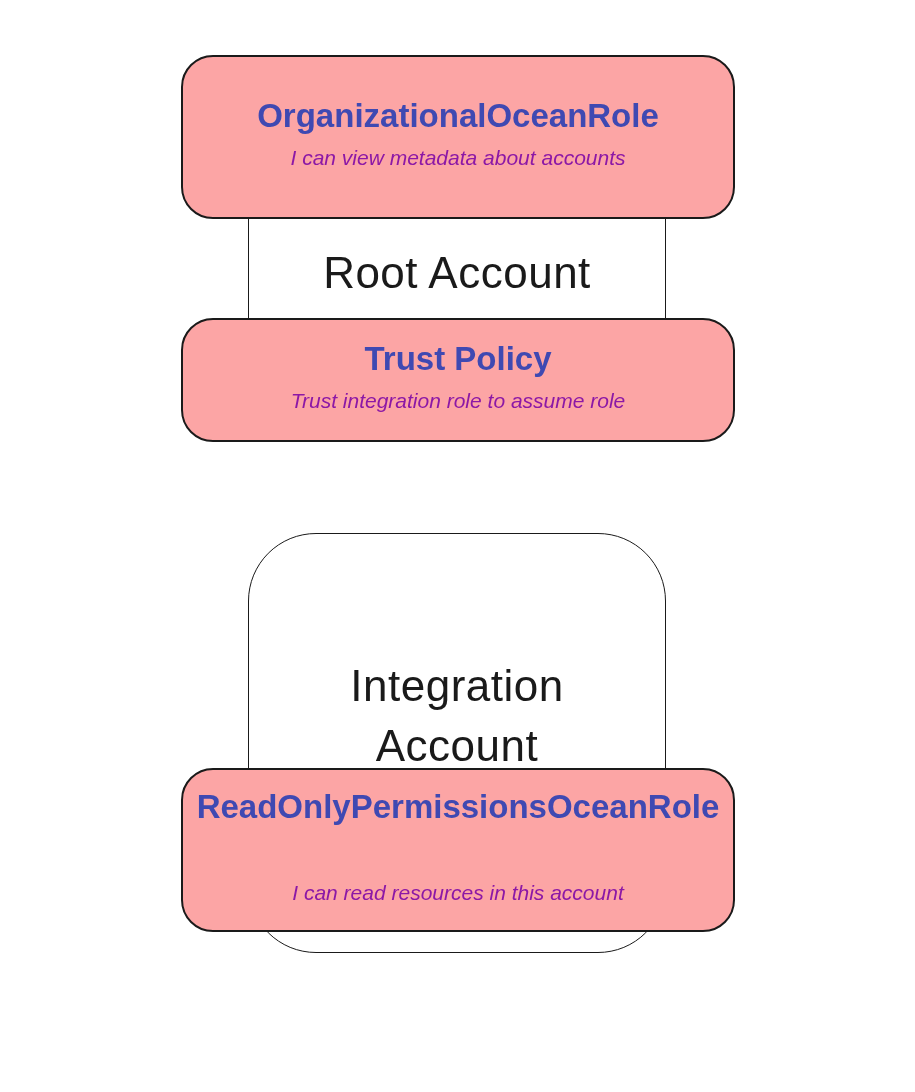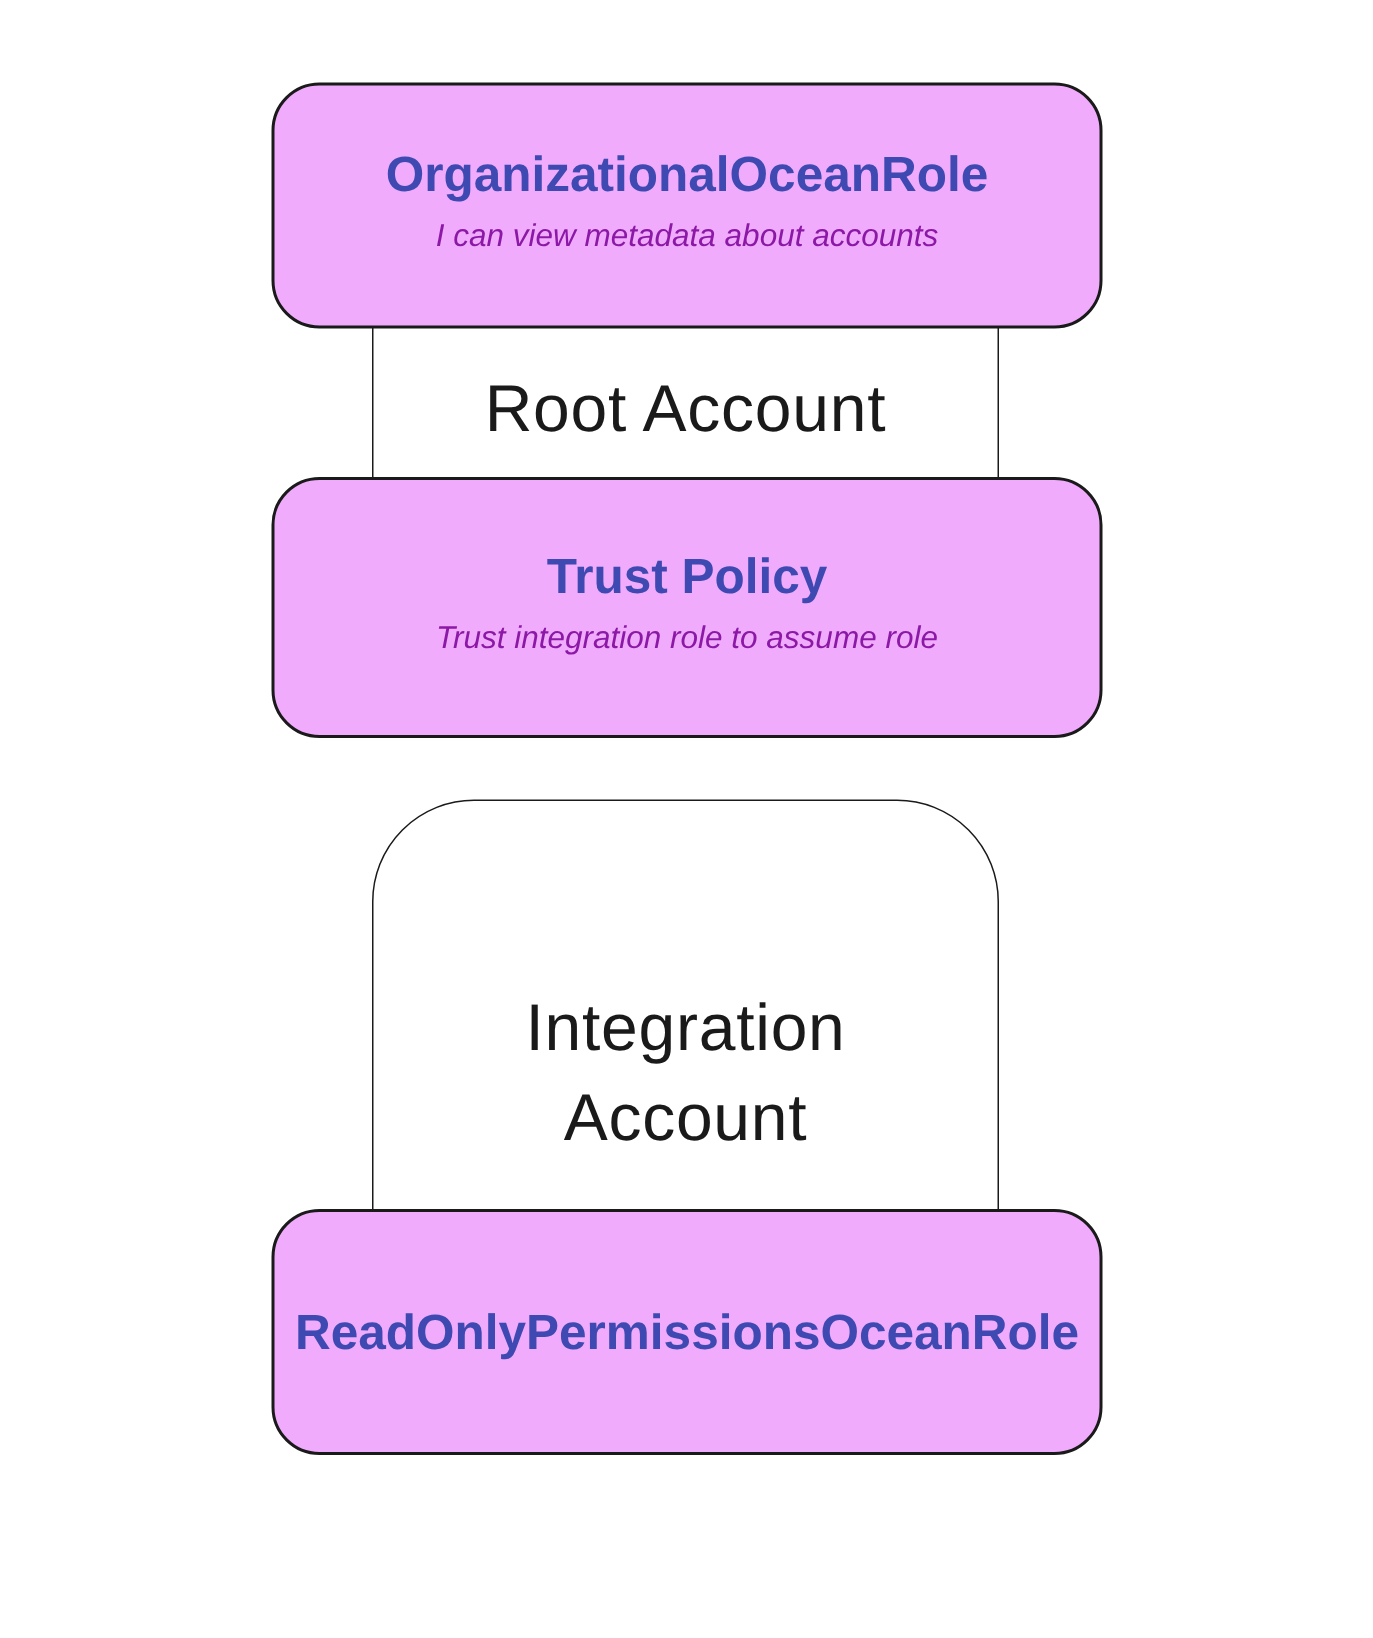--- a/index.html
+++ b/index.html
@@ -30,33 +30,33 @@
     letter-spacing: 0.5px;
   }
   .label-root { left: 248px; top: 250px; width: 418px; line-height: 46px; }
   .label-integration { left: 307px; top: 656px; width: 300px; line-height: 60px; }
 
   
   .node {
     position: absolute;
     left: 181px;
     width: 554px;
-    background: #f0abfc;
+    background: #fca5a5;
     border: 2px solid #1a1a1a;
     border-radius: 32px;
     box-sizing: border-box;
     display: flex;
     flex-direction: column;
     align-items: center;
     justify-content: center;
     text-align: center;
   }
   .node-org      { top: 55px;  height: 164px; }
-  .node-trust    { top: 318px; height: 174px; }
-  .node-readonly { top: 806px; height: 164px; gap: 44px; }
+  .node-trust    { top: 318px; height: 124px; }
+  .node-readonly { top: 768px; height: 164px; gap: 44px; }
 
   .node-title {
     font-weight: bold;
     font-size: 33px;
     line-height: 42px;
     color: #3f49b2;
     white-space: nowrap;
   }
   .node-desc {
     font-style: italic;
@@ -84,15 +84,16 @@
     <div class="node-desc">I can view metadata about accounts</div>
   </div>
 
   <div class="node node-trust">
     <div class="node-title">Trust Policy</div>
     <div class="node-desc">Trust integration role to assume role</div>
   </div>
 
   <div class="node node-readonly">
     <div class="node-title">ReadOnlyPermissionsOceanRole</div>
+    <div class="node-desc">I can read resources in this account</div>
   </div>
 
 </div>
 
 </body></html>

